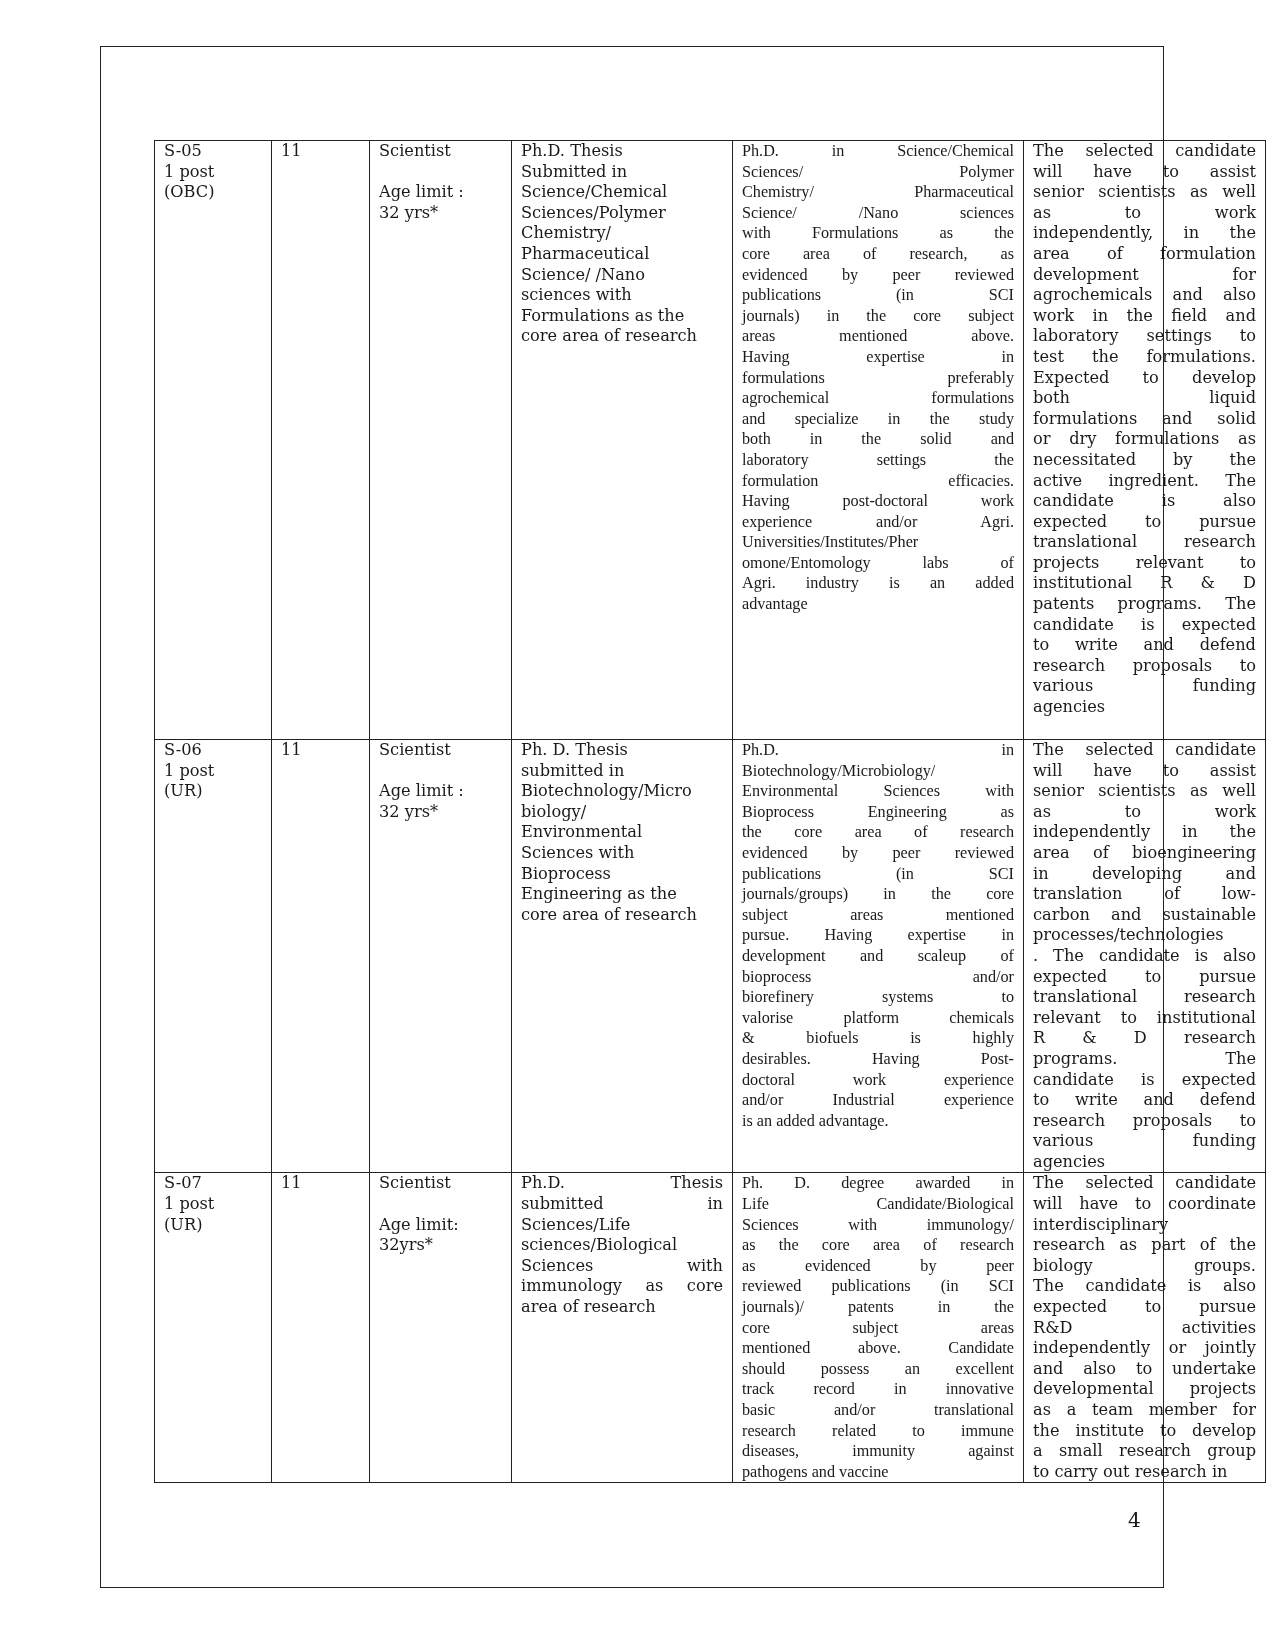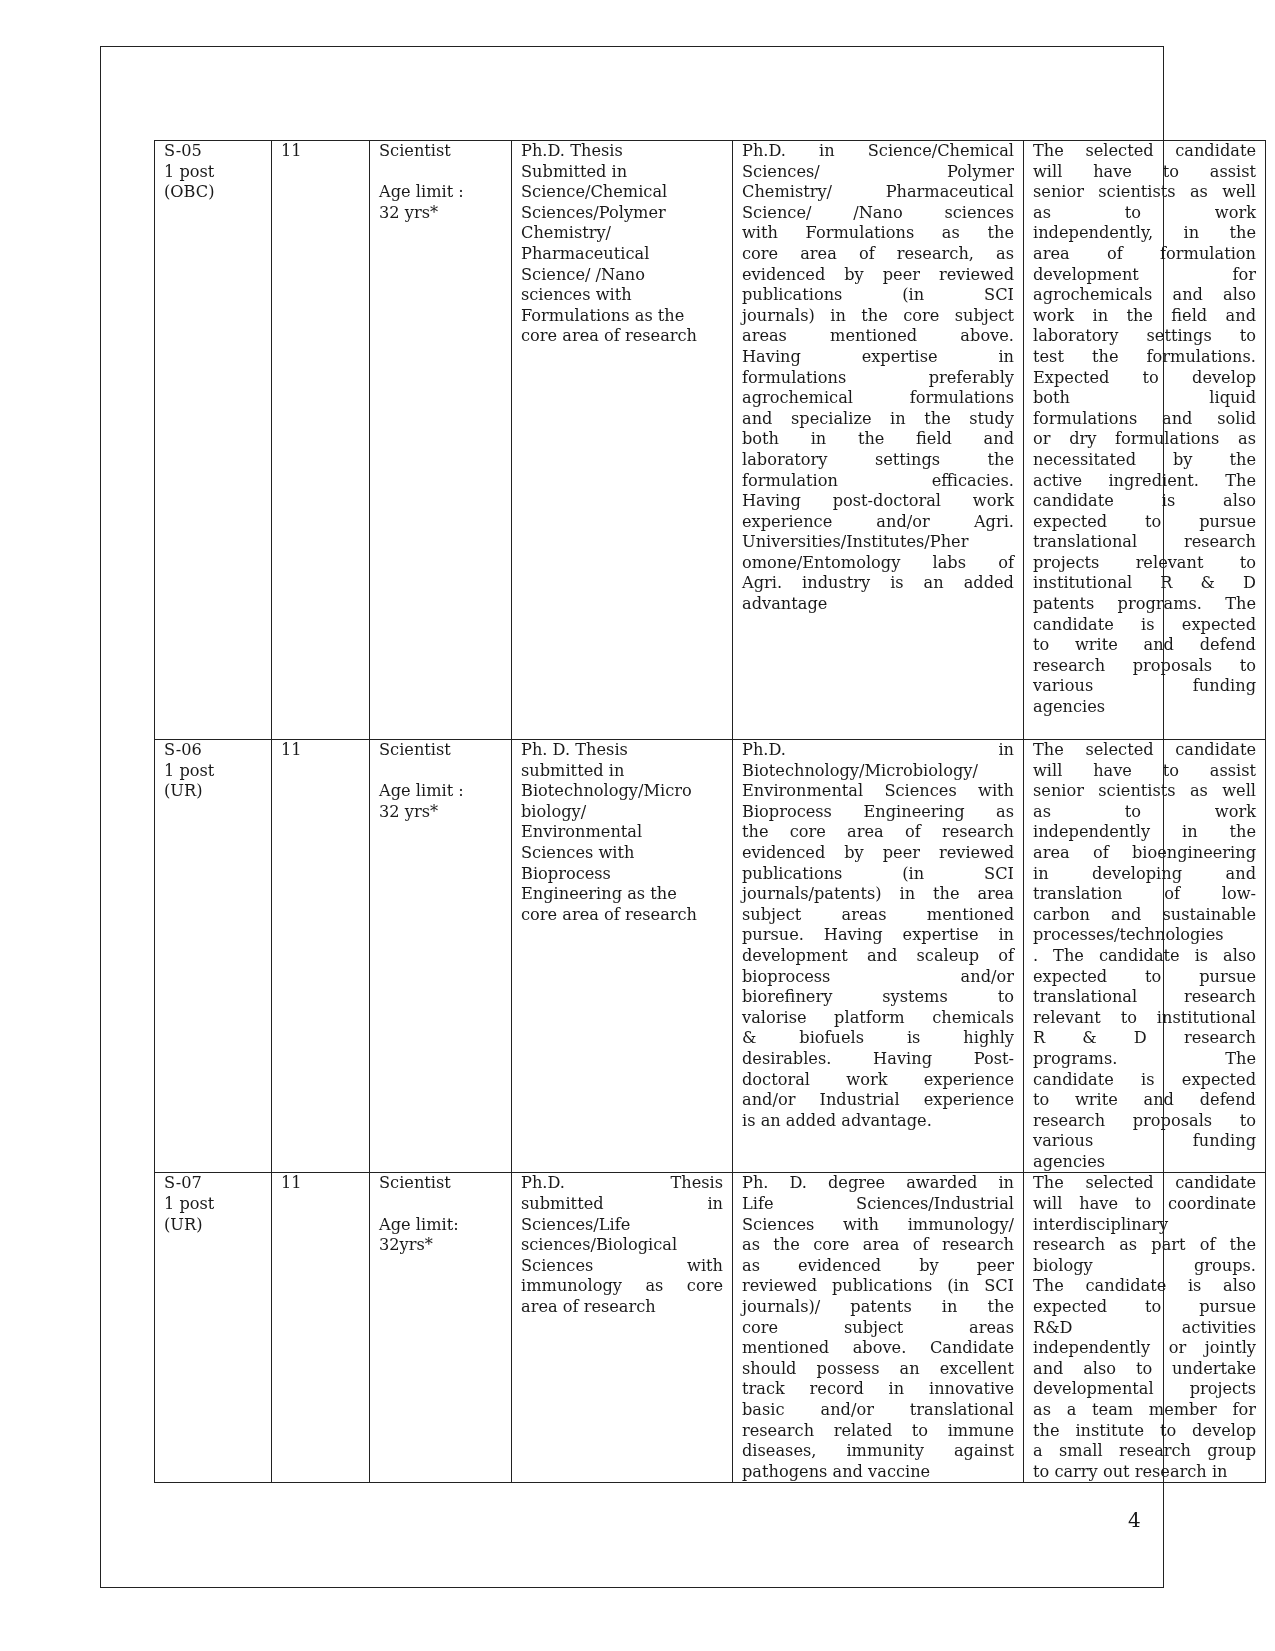--- a/index.html
+++ b/index.html
@@ -13,21 +13,21 @@
     border-collapse: collapse; table-layout: fixed;
     font-family: "DejaVu Serif", serif; font-size: 16.2px; line-height: 20.6px; color: #1a1a1a; border-radius: 22px;
   }
   table.posts td {
     border: 1px solid #222; vertical-align: top; padding: 0 9px;
   }
   td.c1 { width: 98px; }
   td.c2 { width: 79px; }
   td.c3 { width: 123px; }
   td.c4 { width: 202px; }
-  td.c5 { width: 272px; }
+  td.c5 { width: 272px; font-family: Liberation Serif, serif; }
   td.c6 { width: 223px; }
   .cell-text { white-space: pre-line; }
   .ln { display: block; text-align: justify; text-align-last: justify; }
   .ln.last { text-align-last: left; }
   .page-number {
     position: absolute; left: 1128px; top: 1508px;
     font-family: "DejaVu Serif", serif; font-size: 20px; color: #1a1a1a;
   }
   tr.r1 td { height: 598px; }
   tr.r2 td { height: 413px; }
@@ -76,21 +76,21 @@
             <span class="ln">with Formulations as the</span>
             <span class="ln">core area of research, as</span>
             <span class="ln">evidenced by peer reviewed</span>
             <span class="ln">publications (in SCI</span>
             <span class="ln">journals) in the core subject</span>
             <span class="ln">areas mentioned above.</span>
             <span class="ln">Having expertise in</span>
             <span class="ln">formulations preferably</span>
             <span class="ln">agrochemical formulations</span>
             <span class="ln">and specialize in the study</span>
-            <span class="ln">both in the field and</span>
+            <span class="ln">both in the solid and</span>
             <span class="ln">laboratory settings the</span>
             <span class="ln">formulation efficacies.</span>
             <span class="ln">Having post-doctoral work</span>
             <span class="ln">experience and/or Agri.</span>
             <span class="ln">Universities/Institutes/Pher</span>
             <span class="ln">omone/Entomology labs of</span>
             <span class="ln">Agri. industry is an added</span>
             <span class="ln last">advantage</span>
           </div>
         </td>
@@ -155,21 +155,21 @@
         </td>
       <td class="c5">
           <div class="lines">
             <span class="ln">Ph.D. in</span>
             <span class="ln">Biotechnology/Microbiology/</span>
             <span class="ln">Environmental Sciences with</span>
             <span class="ln">Bioprocess Engineering as</span>
             <span class="ln">the core area of research</span>
             <span class="ln">evidenced by peer reviewed</span>
             <span class="ln">publications (in SCI</span>
-            <span class="ln">journals/patents) in the area</span>
+            <span class="ln">journals/groups) in the core</span>
             <span class="ln">subject areas mentioned</span>
             <span class="ln">pursue. Having expertise in</span>
             <span class="ln">development and scaleup of</span>
             <span class="ln">bioprocess and/or</span>
             <span class="ln">biorefinery systems to</span>
             <span class="ln">valorise platform chemicals</span>
             <span class="ln">&amp; biofuels is highly</span>
             <span class="ln">desirables. Having Post-</span>
             <span class="ln">doctoral work experience</span>
             <span class="ln">and/or Industrial experience</span>
@@ -224,21 +224,21 @@
             <span class="ln">Sciences/Life</span>
             <span class="ln">sciences/Biological</span>
             <span class="ln">Sciences with</span>
             <span class="ln">immunology as core</span>
             <span class="ln last">area of research</span>
           </div>
         </td>
       <td class="c5">
           <div class="lines">
             <span class="ln">Ph. D. degree awarded in</span>
-            <span class="ln">Life Sciences/Industrial</span>
+            <span class="ln">Life Candidate/Biological</span>
             <span class="ln">Sciences with immunology/</span>
             <span class="ln">as the core area of research</span>
             <span class="ln">as evidenced by peer</span>
             <span class="ln">reviewed publications (in SCI</span>
             <span class="ln">journals)/ patents in the</span>
             <span class="ln">core subject areas</span>
             <span class="ln">mentioned above. Candidate</span>
             <span class="ln">should possess an excellent</span>
             <span class="ln">track record in innovative</span>
             <span class="ln">basic and/or translational</span>

